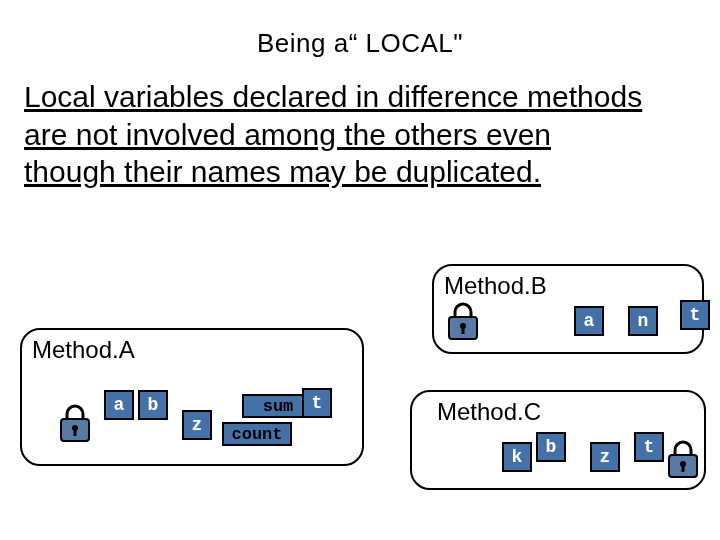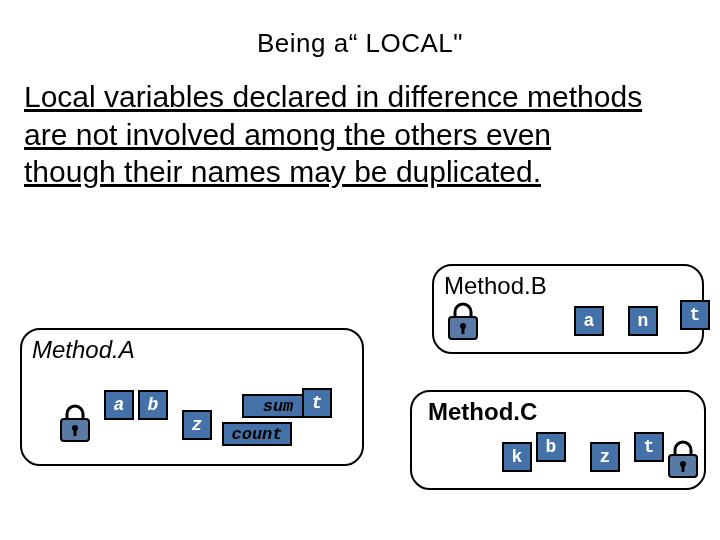--- a/index.html
+++ b/index.html
@@ -31,24 +31,24 @@
   }
   .method-box {
     position: absolute;
     border: 2.5px solid #000;
     border-radius: 20px;
     padding: 6px 10px 1px 10px;
   }
   .method-title {
     font-size: 24px;
   }
-  #methodA { left: 20px;  top: 328px; width: 344px; height: 138px; font-style: italic; }
+  #methodA { left: 20px;  top: 328px; width: 344px; height: 138px; }
   #methodB { left: 432px; top: 264px; width: 272px; height: 90px;  }
   #methodC { left: 410px; top: 390px; width: 296px; height: 100px; }
-  #methodC .method-title { margin-left: 6px; font-weight: bold; }
+  #methodC .method-title { margin-left: 15px; }
 
   
   .vbox {
     position: absolute;
     background: #4472a8;
     border: 2px solid #000;
     text-align: center;
     font-family: "Courier New", monospace;
     font-weight: bold;
     font-size: 18px;

